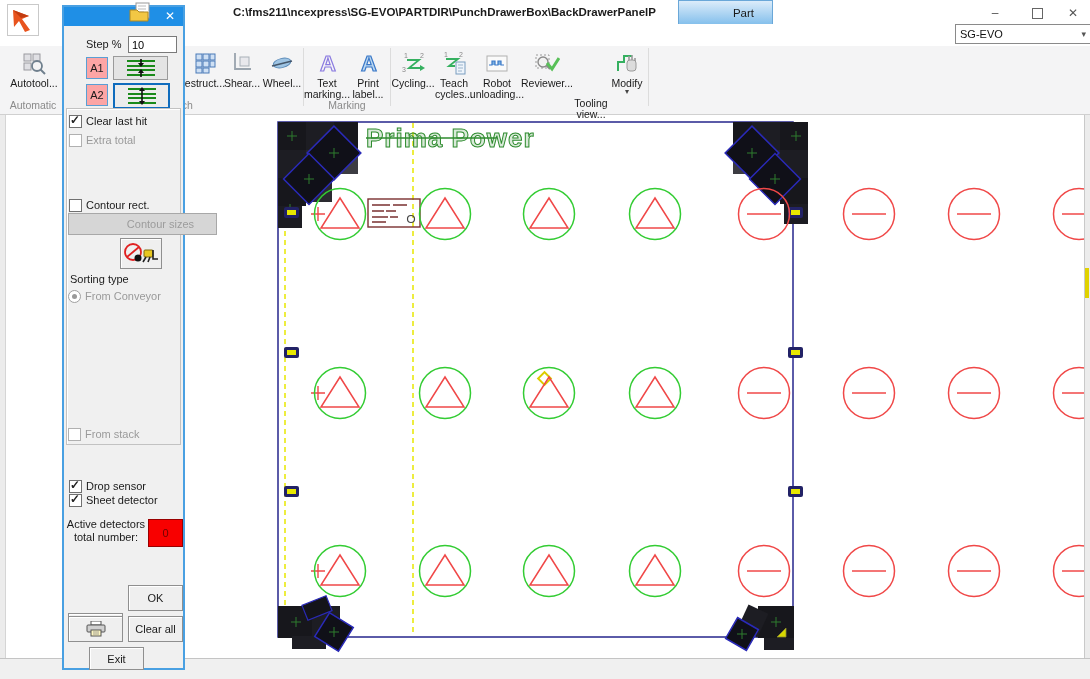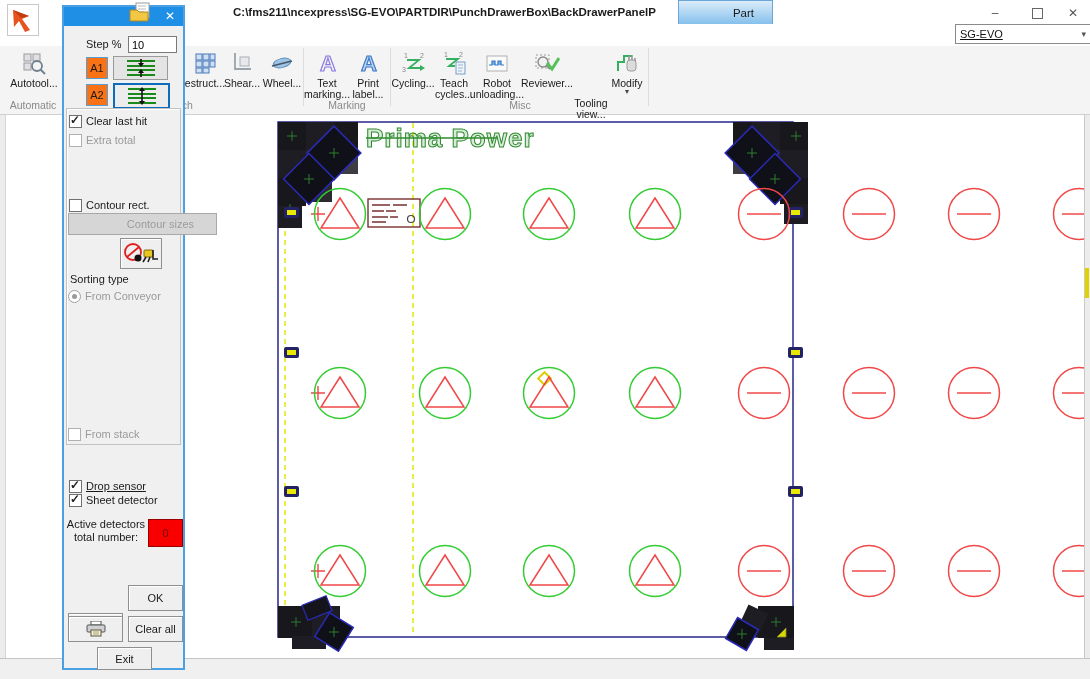--- a/index.html
+++ b/index.html
@@ -14,21 +14,21 @@
   #part-tab{left:678px;top:0;width:57px;height:23px;background:linear-gradient(#dcecfa,#85c0ec);
     border:1px solid #6aa7d8;border-bottom:none;display:flex;align-items:center;justify-content:center;
     font-size:11.5px;color:#1a1a1a;padding-left:36px;}
   .winbtn{top:4px;width:26px;height:18px;display:flex;align-items:center;justify-content:center;
     color:#555;font-size:12px;}
   
   #menubar{left:0;top:26px;width:1090px;height:20px;background:#fff;z-index:4;}
   .menu-item{top:28px;height:17px;font-size:11.5px;color:#222;display:flex;align-items:center;justify-content:center;}
   .menu-item.active{background:#fafafa;border:1px solid #d0d0d0;border-bottom:none;height:18px;}
   #machine-combo{left:955px;top:24px;width:130px;height:18px;background:#fff;border:1px solid #8a8a8a;
-    font-size:11px;color:#111;display:flex;align-items:center;padding-left:4px;z-index:5;text-decoration:underline;}
+    font-size:11px;color:#111;display:flex;align-items:center;padding-left:4px;z-index:5;}
   #machine-combo .arrow{position:absolute;right:4px;color:#555;font-size:9px;}
 
   
   #ribbon{left:0;top:46px;width:1090px;height:68px;background:#f4f4f5;border-bottom:1px solid #d0d0d0;z-index:4;}
   .rbtn{top:48px;height:60px;display:flex;flex-direction:column;align-items:center;z-index:4;}
   .rbtn .ric{width:26px;height:26px;margin-top:2px;}
   .rbtn .rlb{font-size:10.5px;line-height:11px;color:#1a1a1a;text-align:center;margin-top:2px;white-space:pre-line;}
   .rsep{top:48px;width:1px;height:58px;background:#dcdcdc;z-index:4;}
   .rgrp{top:99px;font-size:10.5px;color:#8a8a8a;text-align:center;z-index:4;}
   #modify-caret{font-size:8px;color:#444;line-height:6px;}
@@ -52,21 +52,21 @@
   .dl{position:absolute;white-space:nowrap;}
   .cb{position:absolute;width:11px;height:11px;background:#fff;border:1px solid #707070;box-sizing:content-box;}
   .cb.checked::after{content:"✓";position:absolute;left:0px;top:-3px;font-size:12px;font-weight:bold;color:#222;}
   .cb.dis{border-color:#b0b0b0;}
   .radio{position:absolute;width:11px;height:11px;border:1px solid #a0a0a0;border-radius:50%;background:#fff;}
   .radio::after{content:"";position:absolute;left:3px;top:3px;width:5px;height:5px;border-radius:50%;background:#9a9a9a;}
   .gray{color:#9a9a9a;}
   .wbtn{position:absolute;background:#efefef;border:1px solid #8f8f8f;display:flex;align-items:center;
     justify-content:center;font-size:11px;color:#1a1a1a;box-shadow:inset 1px 1px 0 #fff;}
   .wbtn.dis{background:#d6d6d6;color:#9c9c9c;border-color:#a8a8a8;box-shadow:none;padding-left:36px;}
-  .microbtn{position:absolute;background:#f97316;border:1px solid #5a9fd4;display:flex;align-items:center;
+  .microbtn{position:absolute;background:#fca5a5;border:1px solid #5a9fd4;display:flex;align-items:center;
     justify-content:center;font-size:11px;}
   .iconbtn{position:absolute;background:#e4e4e4;border:1px solid #9a9a9a;display:flex;align-items:center;justify-content:center;}
   .iconbtn.sel{border:2px solid #0f6cbd;background:#ececec;}
   #dlg-groupbox{position:absolute;left:2px;top:101px;width:113px;height:335px;border:1px solid #c2c2c2;
     box-shadow:1px 1px 0 #fff inset;}
   #detector-count{position:absolute;left:84px;top:512px;width:33px;height:26px;background:#f80000;
     border:1px solid #990000;display:flex;align-items:center;justify-content:center;color:#6d0000;font-size:11px;}
   #folder-icon{left:128px;top:2px;z-index:55;}
 </style>
 </head>
@@ -393,21 +393,20 @@
     </svg>
     <div class="rlb">Modify</div>
     <div id="modify-caret">▾</div>
   </div>
 
   <div class="abs rsep" style="left:648px;"></div>
 
   <div class="abs rgrp" style="left:3px;width:60px;">Automatic</div>
   <div class="abs rgrp" style="left:158px;width:40px;">Punch</div>
   <div class="abs rgrp" style="left:306px;width:82px;">Marking</div>
-  <div class="abs rgrp" style="left:392px;width:256px;">Misc</div>
 
   <div class="abs" id="statusbar">
     
     
     
     
     
     
     
     
@@ -467,21 +466,21 @@
     </div>
 
     <div class="dl" style="left:6px;top:266px;">Sorting type</div>
     <div class="radio" style="left:4px;top:283px;"></div>
     <div class="dl gray" style="left:21px;top:283px;">From Conveyor</div>
 
     <div class="cb dis" style="left:4px;top:421px;"></div>
     <div class="dl gray" style="left:21px;top:421px;">From stack</div>
 
     <div class="cb checked" style="left:5px;top:473px;"></div>
-    <div class="dl" style="left:22px;top:473px;text-decoration:underline;">Drop sensor</div>
+    <div class="dl" style="left:22px;top:473px;">Drop sensor</div>
 
     <div class="cb checked" style="left:5px;top:487px;"></div>
     <div class="dl" style="left:22px;top:487px;">Sheet detector</div>
 
     <div class="dl" style="left:2px;top:511px;width:80px;text-align:center;">Active detectors</div>
     <div class="dl" style="left:2px;top:524px;width:80px;text-align:center;">total number:</div>
     <div id="detector-count">0</div>
 
     <div class="wbtn" style="left:4px;top:578px;width:53px;height:24px;margin-top:28px;">Cancel</div>
     <div class="wbtn" style="left:64px;top:578px;width:53px;height:24px;">OK</div>
@@ -489,16 +488,16 @@
     <div class="wbtn" style="left:4px;top:609px;width:53px;height:24px;">
       <svg width="20" height="16" viewBox="0 0 20 16">
         <rect x="5" y="0" width="10" height="4" fill="#fff" stroke="#555"></rect>
         <rect x="1" y="4" width="18" height="7" rx="1" fill="#d0d0d0" stroke="#555"></rect>
         <rect x="5" y="9" width="10" height="6" fill="#fdf6c0" stroke="#555"></rect>
         <path d="M7 11 h6 M7 13 h6" stroke="#888" stroke-width="0.8"></path>
       </svg>
     </div>
     <div class="wbtn" style="left:64px;top:609px;width:53px;height:24px;">Clear all</div>
 
-    <div class="wbtn" style="left:33px;top:640px;width:53px;height:21px;">Exit</div>
+    <div class="wbtn" style="left:25px;top:640px;width:53px;height:21px;">Exit</div>
   </div>
 
 </div>
 
 </body></html>

